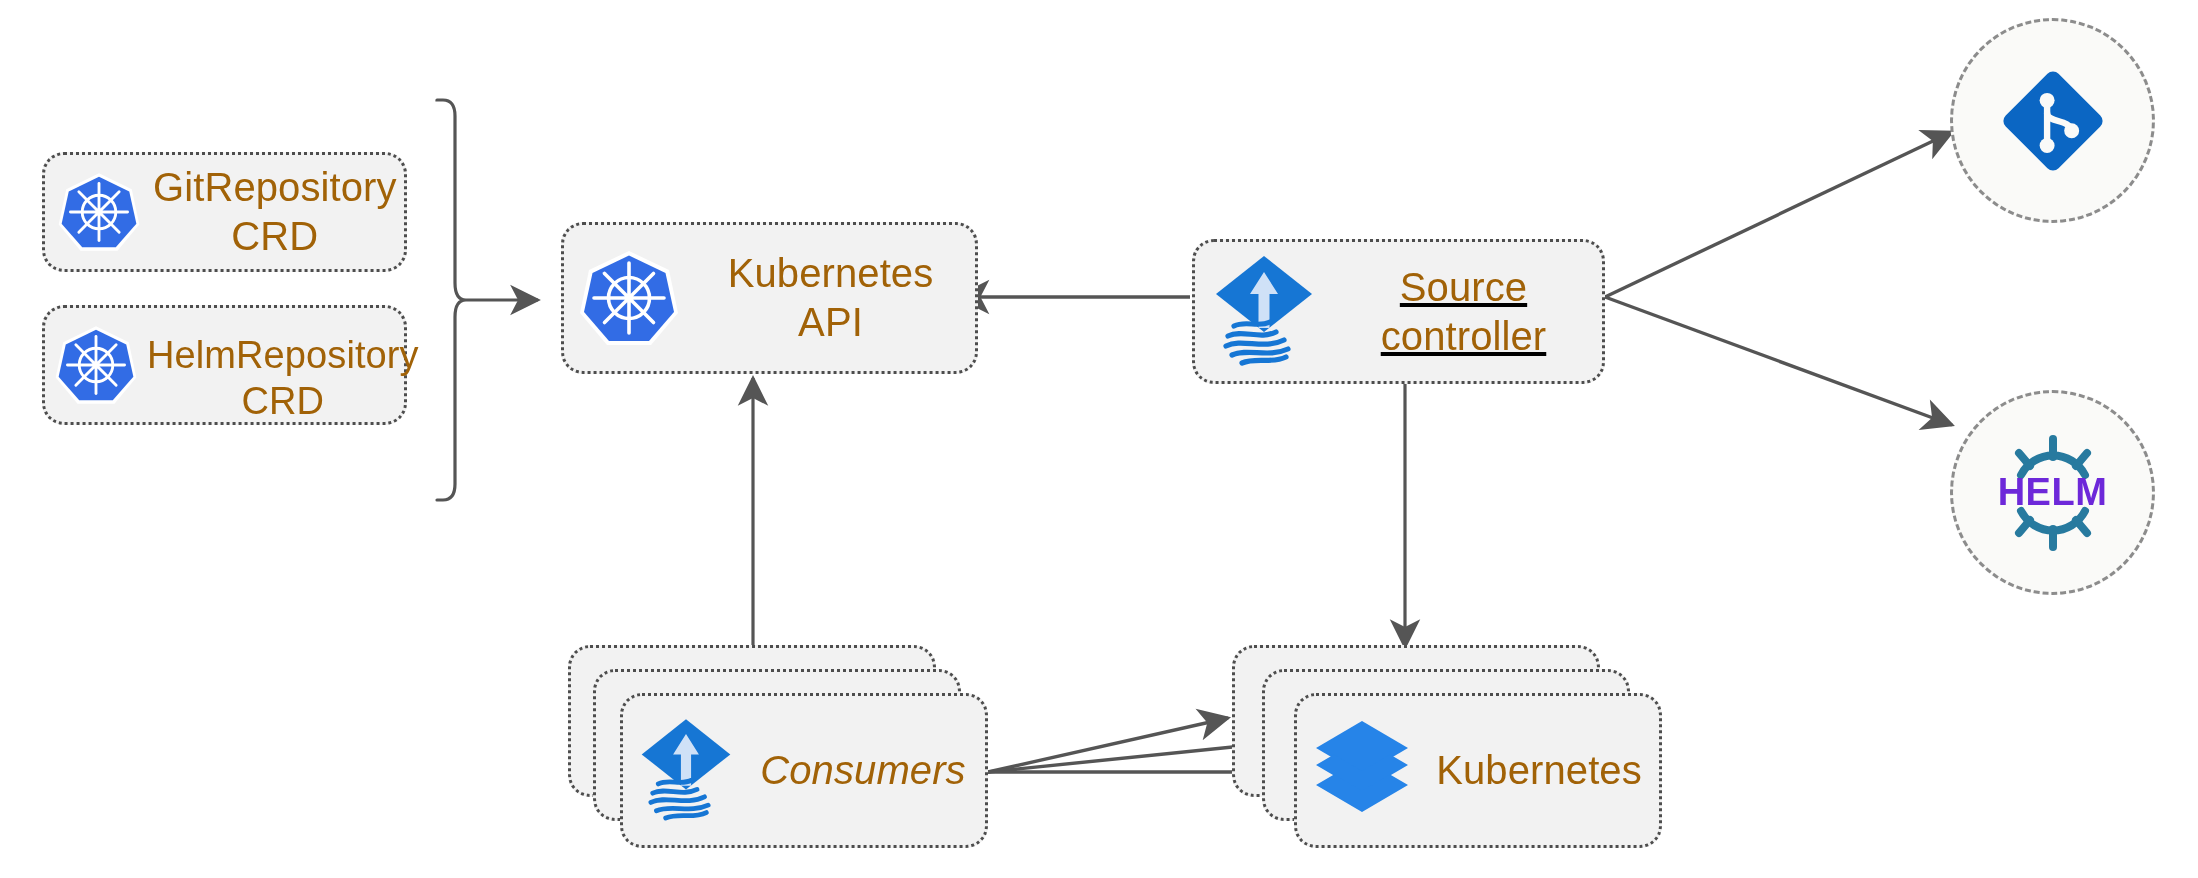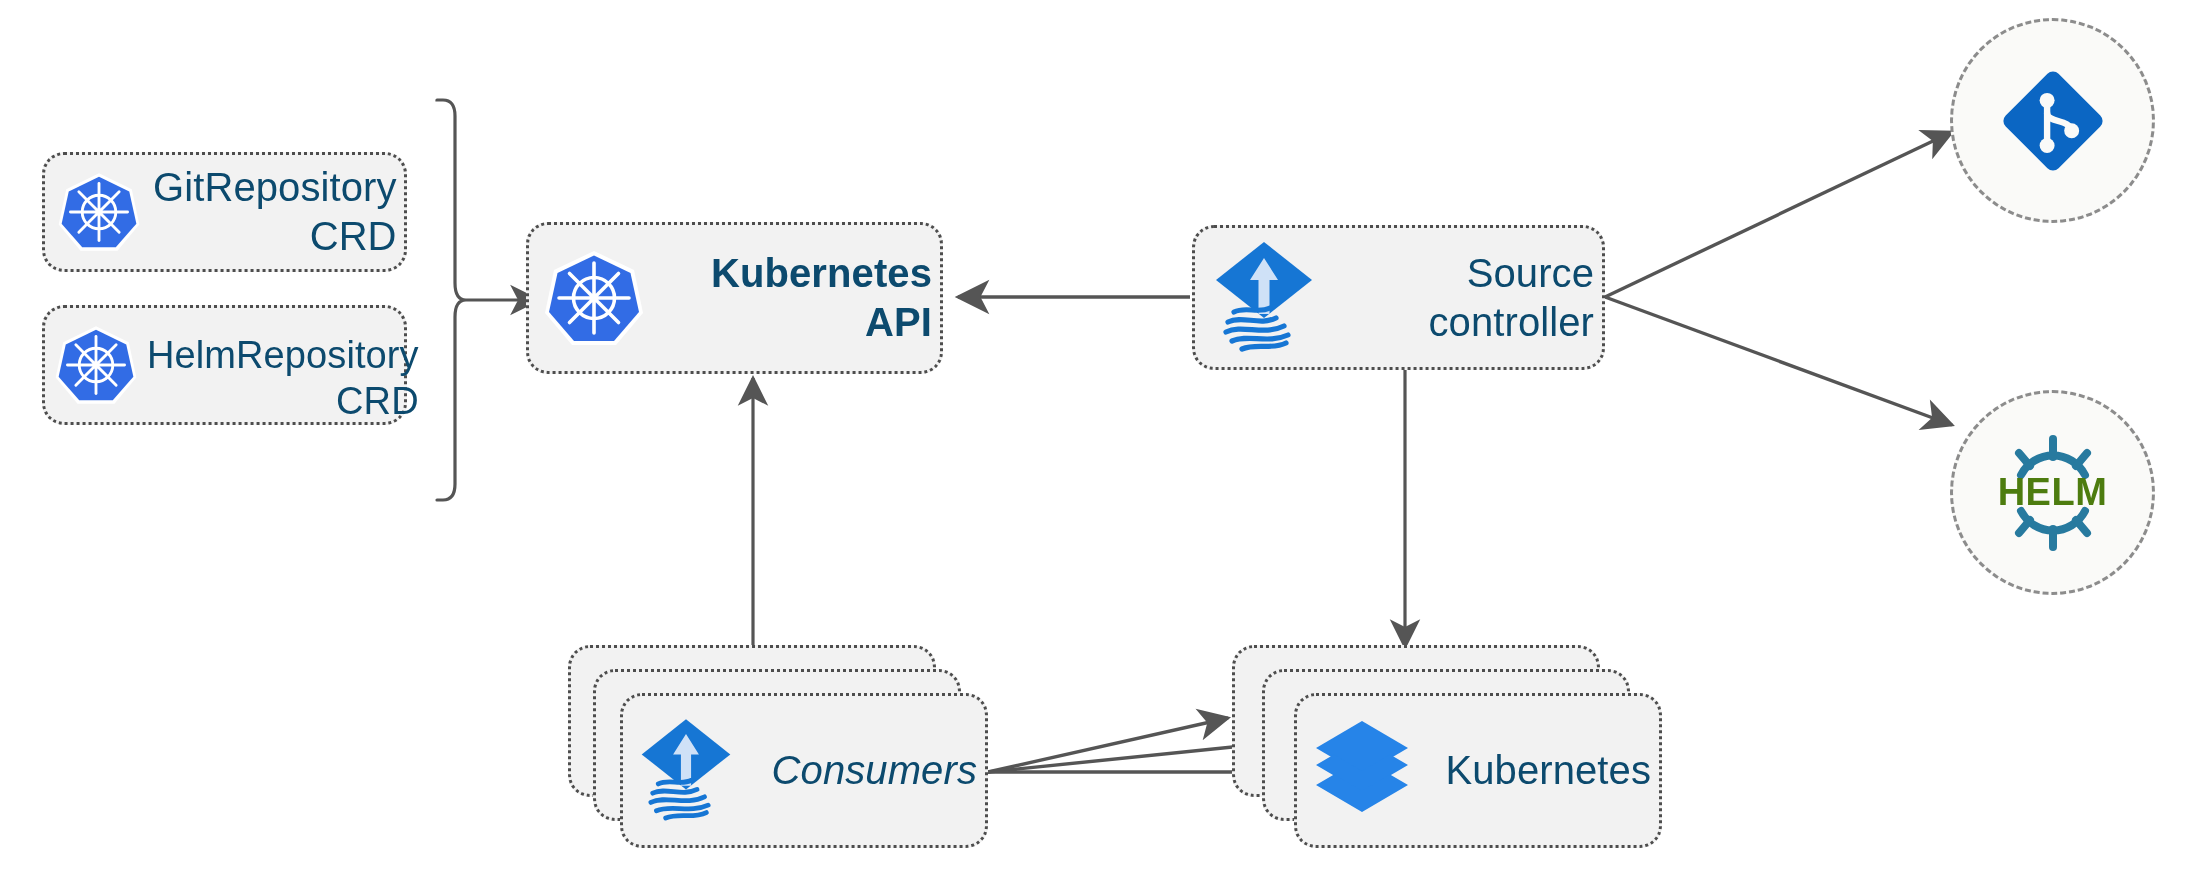--- a/index.html
+++ b/index.html
@@ -23,22 +23,22 @@
     box-sizing:border-box;
   }
   .icon-slot{
     flex:0 0 auto;
     display:flex;
     align-items:center;
     justify-content:center;
   }
   .label{
     flex:1 1 auto;
-    text-align:right;
-    color:#0c4a6e;
+    text-align:center;
+    color:#a16207;
     font-size:40px;
     line-height:1.22;
     letter-spacing:.1px;
     white-space:pre-line;
     padding-right:8px;
   }
   .label.small{font-size:38px;margin-top:26px;}
 
   
   .stack{position:absolute;}
@@ -167,21 +167,21 @@
             <line x1="64" y1="36" x2="36" y2="64"></line>
           </g>
           <circle cx="50" cy="50" r="4.4" fill="#ffffff"></circle>
         </svg>
       </span>
       <span class="label small">HelmRepository
 CRD</span>
     </div>
   </div>
 
-  <div class="card" style="left:526px; top:222px; width:417px; height:152px;font-weight:bold;">
+  <div class="card" style="left:561px; top:222px; width:417px; height:152px;">
     <div class="card-inner">
       <span class="icon-slot" style="width:130px;">
         <svg width="100" height="100" viewBox="0 0 100 100" aria-hidden="true">
           <path d="M50 3 L90 22 L99 65 L72 97 L28 97 L1 65 L10 22 Z" fill="#ffffff"></path>
           <path d="M50 7.5 L86.5 25 L95 64 L70 93 L30 93 L5 64 L13.5 25 Z" fill="#326ce5"></path>
           <g fill="none" stroke="#ffffff" stroke-width="3.6" stroke-linecap="round">
             <circle cx="50" cy="50" r="20.5"></circle>
             <line x1="50" y1="15" x2="50" y2="29.5"></line>
             <line x1="50" y1="70.5" x2="50" y2="85"></line>
             <line x1="15" y1="50" x2="29.5" y2="50"></line>
@@ -195,21 +195,21 @@
             <line x1="35.5" y1="35.5" x2="64.5" y2="64.5"></line>
             <line x1="64.5" y1="35.5" x2="35.5" y2="64.5"></line>
           </g>
           <circle cx="50" cy="50" r="4.6" fill="#ffffff"></circle>
         </svg>
       </span>
       <span class="label">Kubernetes API</span>
     </div>
   </div>
 
-  <div class="card" style="left:1192px; top:225px; width:413px; height:145px;">
+  <div class="card" style="left:1192px; top:239px; width:413px; height:145px;text-decoration:underline;">
     <div class="card-inner">
       <span class="icon-slot" style="width:138px;">
         <svg width="104" height="116" viewBox="0 0 104 116" aria-hidden="true">
 
           <path d="M52 2 L100 40 L52 78 L4 40 Z" fill="#1676d4"></path>
 
           <path d="M52 18 L66 40 L57.5 40 L57.5 74 L46.5 74 L46.5 40 L38 40 Z" fill="#cfe1f7"></path>
 
           <g fill="none" stroke="#1676d4" stroke-width="5.2" stroke-linecap="round">
             <path d="M22 72 C34 66, 46 74, 58 68"></path>
@@ -288,17 +288,17 @@
           <path d="M38 52 A 36 36 0 0 1 102 52"></path>
           <path d="M38 88 A 36 36 0 0 0 102 88"></path>
           <line x1="70" y1="16" x2="70" y2="34"></line>
           <line x1="70" y1="106" x2="70" y2="124"></line>
           <line x1="36" y1="30" x2="47" y2="43"></line>
           <line x1="104" y1="30" x2="93" y2="43"></line>
           <line x1="36" y1="110" x2="47" y2="97"></line>
           <line x1="104" y1="110" x2="93" y2="97"></line>
         </g>
       </svg>
-      <span style="position:absolute;left:0;top:0;width:140px;height:140px;display:flex;align-items:center;justify-content:center;color:#4d7c0f;font-weight:bold;font-size:38px;letter-spacing:.5px;font-family:'Liberation Sans',sans-serif;">HELM</span>
+      <span style="position:absolute;left:0;top:0;width:140px;height:140px;display:flex;align-items:center;justify-content:center;color:#6d28d9;font-weight:bold;font-size:38px;letter-spacing:.5px;font-family:'Liberation Sans',sans-serif;">HELM</span>
     </span>
   </div>
 
 </div>
 
 </body></html>

